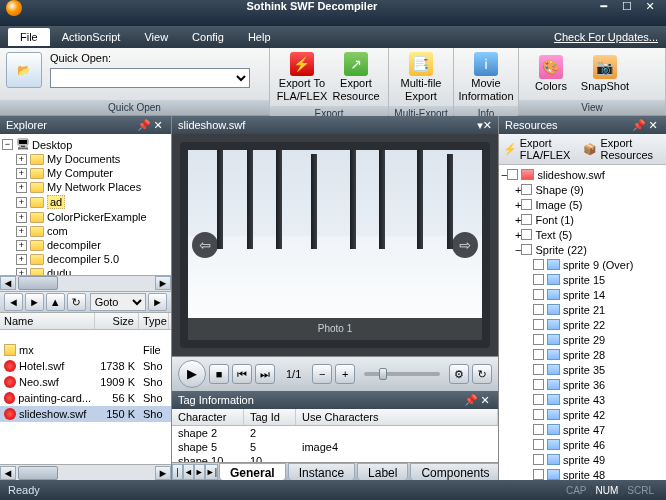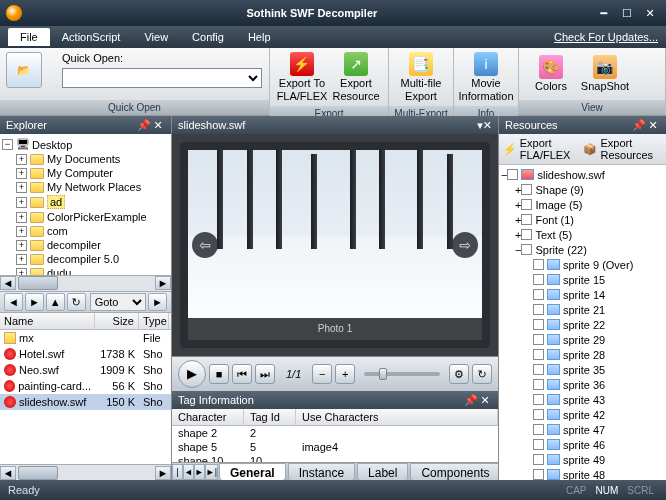--- a/index.html
+++ b/index.html
@@ -1,33 +1,33 @@
 <!DOCTYPE html>
 <html><head>
 <meta charset="utf-8">
 <style>
 * { box-sizing: border-box; margin: 0; padding: 0; font-family: Tahoma, sans-serif; font-size: 11px; }
 body { width: 666px; height: 500px; background: #e8e8e8; overflow: hidden; display: flex; flex-direction: column; }
-.titlebar { height: 26px; background: linear-gradient(#3a4a5a, #1a2a3a); color: #fff; display: flex; align-items: center; padding: 0 6px; }
+.titlebar { height: 26px; background: linear-gradient(#3a4a5a, #1a2a3a); color: #fff; display: flex; align-items: flex-start; padding: 0 6px; }
 .titlebar .logo { width: 16px; height: 16px; background: radial-gradient(circle at 6px 6px, #fff, #f90 40%, #c60); border-radius: 50%; margin-right: 8px; }
 .titlebar .title { flex: 1; text-align: center; font-weight: bold; }
 .titlebar .winbtns span { display: inline-block; width: 20px; text-align: center; cursor: pointer; }
 .menubar { height: 22px; background: linear-gradient(#4a5866, #2a3846); color: #fff; display: flex; align-items: center; padding: 0 8px; }
 .menubar .mitem { padding: 3px 12px; cursor: pointer; }
 .menubar .mitem.active { background: #fff; color: #000; border-radius: 2px 2px 0 0; }
 .menubar .spacer { flex: 1; }
 .menubar .updates { color: #fff; text-decoration: underline; cursor: pointer; }
 .ribbon { height: 68px; background: linear-gradient(#f8f8f8, #d8dce0); border-bottom: 1px solid #999; display: flex; }
 .rgroup { border-right: 1px solid #b8bcc0; display: flex; flex-direction: column; }
 .rgroup .rbody { flex: 1; display: flex; align-items: center; justify-content: center; gap: 2px; padding: 2px 6px; }
 .rgroup .rfoot { height: 15px; text-align: center; background: linear-gradient(#c8d0d8, #a8b0b8); color: #2a3846; font-size: 10px; line-height: 15px; }
 .quickopen { width: 270px; }
 .quickopen .rbody { flex-direction: row; align-items: flex-start; padding-top: 4px; }
 .qo-icon { width: 36px; height: 36px; background: linear-gradient(#fff, #cde); border: 1px solid #9ab; border-radius: 3px; display: flex; align-items: center; justify-content: center; }
-.qo-right { flex: 1; margin-left: 18px; }
+.qo-right { flex: 1; margin-left: 6px; }
 .qo-right label { display: block; margin-bottom: 4px; }
 .qo-right select { width: 200px; height: 20px; border: 1px solid #7a8a9a; background: #fff; }
 .rbtn { display: flex; flex-direction: column; align-items: center; width: 52px; cursor: pointer; text-align: center; line-height: 1.15; padding: 2px 1px; }
 .rbtn .ricon { width: 24px; height: 24px; border-radius: 3px; margin-bottom: 1px; display:flex; align-items:center; justify-content:center; font-size:14px; color:#fff; }
 .ic-red { background: linear-gradient(#f55,#c00); }
 .ic-grn { background: linear-gradient(#8c6,#4a3); }
 .ic-yel { background: linear-gradient(#fe8,#fb3); }
 .ic-blu { background: linear-gradient(#8cf,#48c); }
 .ic-pnk { background: linear-gradient(#f9d,#e6a); }
 .ic-org { background: linear-gradient(#fc8,#e93); }
@@ -44,21 +44,21 @@
 .tree .sel { background: #fe8; border: 1px dotted #ca6; padding: 0 2px; }
 .hscroll { height: 16px; background: #e0e4e8; display: flex; align-items: center; border-top: 1px solid #aaa; }
 .hscroll .arr { width: 16px; height: 14px; background: linear-gradient(#f0f4f8,#c8d0d8); border: 1px solid #9ab; text-align: center; line-height: 12px; cursor: pointer; }
 .hscroll .thumb { width: 40px; height: 14px; background: linear-gradient(#d8e0e8,#b0bcc8); border: 1px solid #8a9aaa; border-radius: 2px; margin-left: 2px; }
 .filebar { height: 22px; background: linear-gradient(#e8ecf0,#c8d0d8); border-top: 1px solid #aaa; border-bottom: 1px solid #aaa; display: flex; align-items: center; padding: 0 4px; gap: 2px; }
 .filebar .fbtn { width: 20px; height: 18px; background: linear-gradient(#fff,#d0d8e0); border: 1px solid #9ab; border-radius: 2px; text-align: center; line-height: 16px; cursor: pointer; }
 .filebar select { height: 18px; border: 1px solid #9ab; }
 .filelist { flex: 1; overflow: hidden; background: #fff; display: flex; flex-direction: column; }
 .fl-head { display: flex; background: linear-gradient(#f8f8f8,#e0e4e8); border-bottom: 1px solid #bbb; }
 .fl-head div { padding: 2px 4px; border-right: 1px solid #ccc; }
-.fl-body { flex: 1; overflow: auto; }
+.fl-body { flex: 1; overflow: auto; margin-top: 12px; }
 .fl-row { display: flex; padding: 1px 0; }
 .fl-row.sel { background: #c0d0e8; }
 .fl-row div { padding: 1px 4px; white-space: nowrap; overflow: hidden; }
 .c-name { width: 95px; display: flex; align-items: center; gap: 3px; }
 .c-size { width: 44px; text-align: right; }
 .c-type { width: 30px; }
 .fico { width: 12px; height: 12px; display: inline-block; }
 .fico.folder { background: linear-gradient(#fe8,#fc4); border: 1px solid #ca6; }
 .fico.swf { background: radial-gradient(circle,#f55,#c00); border-radius: 50%; }
 .center { flex: 1; display: flex; flex-direction: column; background: #b0b4b8; min-width: 0; }
@@ -66,21 +66,21 @@
 .preview { height: 222px; background: #3a3e42; display: flex; flex-direction: column; padding: 8px; }
 .pv-img { flex: 1; background: #fff; border: 8px solid #2a2e32; border-radius: 4px; position: relative; overflow: hidden; }
 .pv-scene { position: absolute; inset: 0; background: linear-gradient(#dde5ee 0%, #e8eef4 45%, #f0f4f8 46%, #fff 100%); }
 .pv-scene .trunk { position: absolute; bottom: 48%; width: 6px; background: linear-gradient(90deg,#1a1e22,#3a3e42); }
 .pv-caption { position: absolute; bottom: 0; left: 0; right: 0; height: 22px; background: rgba(30,34,38,0.85); color: #c8d0d8; text-align: center; line-height: 22px; font-size: 10px; }
 .pv-nav { position: absolute; top: 50%; width: 26px; height: 26px; margin-top: -13px; background: rgba(40,44,48,0.85); border-radius: 50%; color: #e0e4e8; text-align: center; line-height: 26px; font-size: 14px; cursor: pointer; }
 .pv-navL { left: 4px; } .pv-navR { right: 4px; }
 .playbar { display: flex; align-items: center; padding: 3px 6px; gap: 3px; background: linear-gradient(#e8ecf0,#c0c8d0); border-top: 1px solid #888; }
 .playbar .pbtn { width: 20px; height: 20px; background: linear-gradient(#fff,#c8d0d8); border: 1px solid #8a9aaa; border-radius: 3px; text-align: center; line-height: 18px; cursor: pointer; }
 .playbar .pplay { width: 28px; height: 28px; border-radius: 50%; font-size: 13px; line-height: 26px; }
-.playbar .counter { padding: 0 8px; font-style: italic; }
+.playbar .counter { padding: 0 8px; }
 .playbar .slider { flex: 1; height: 4px; background: #a0a8b0; border-radius: 2px; position: relative; margin: 0 6px; }
 .playbar .slider .knob { position: absolute; left: 20%; top: -4px; width: 8px; height: 12px; background: linear-gradient(#f0f4f8,#b0bcc8); border: 1px solid #788; border-radius: 2px; cursor: pointer; }
 .taginfo { flex: 1; display: flex; flex-direction: column; background: #f0f0f0; min-height: 0; }
 .ti-head { display: flex; background: linear-gradient(#f8f8f8,#e0e4e8); border-bottom: 1px solid #bbb; }
 .ti-head div { padding: 2px 6px; border-right: 1px solid #ccc; }
 .ti-body { flex: 1; background: #fff; overflow: auto; }
 .ti-row { display: flex; }
 .ti-row div { padding: 1px 6px; }
 .tc1 { width: 72px; } .tc2 { width: 52px; } .tc3 { flex: 1; }
 .tabbar { display: flex; background: linear-gradient(#d0d4d8,#b0b8c0); border-top: 1px solid #999; align-items: center; }

